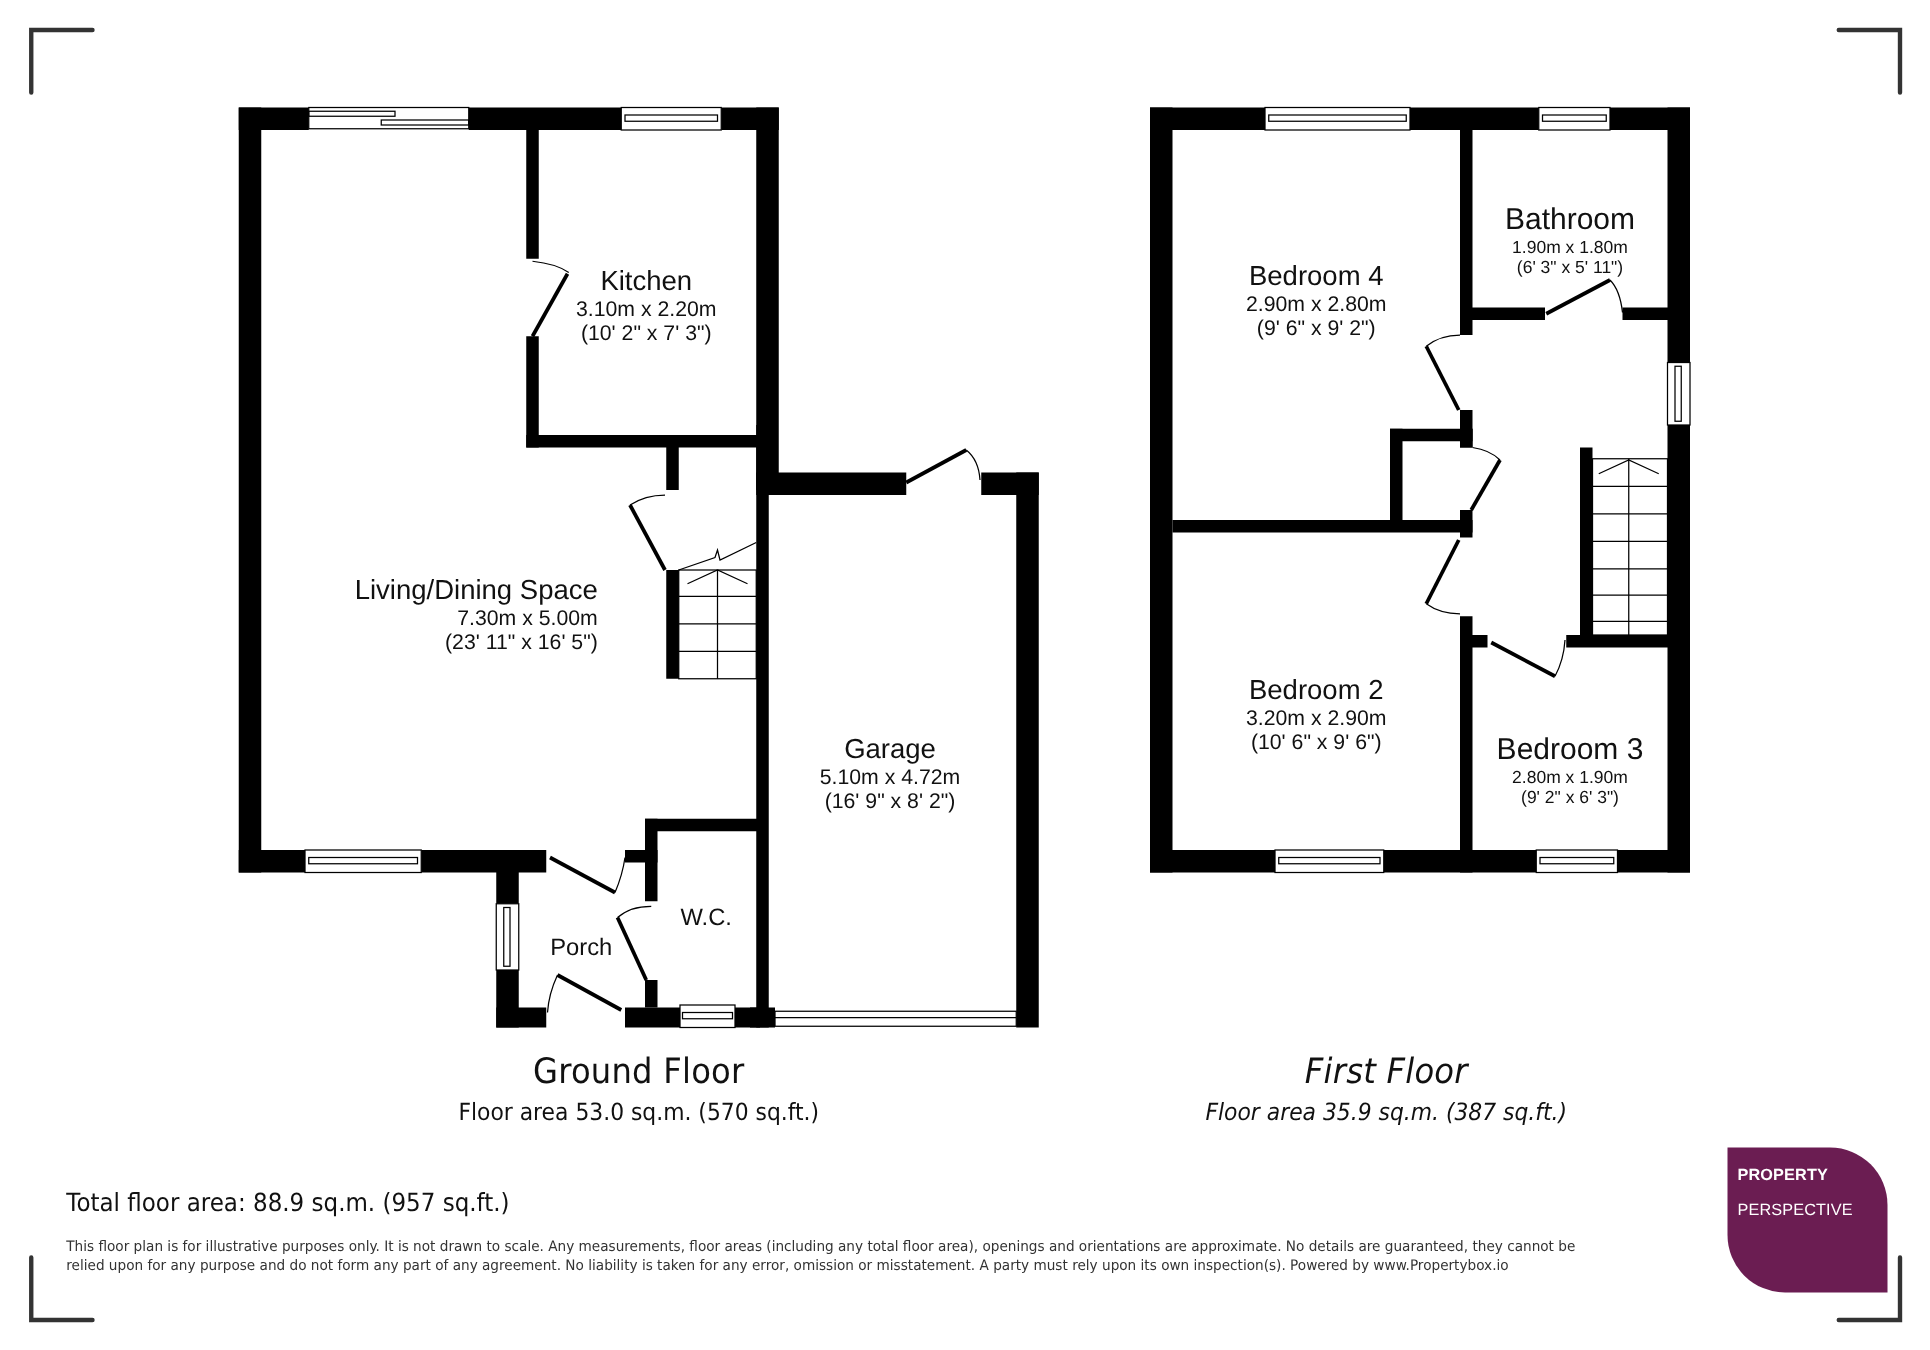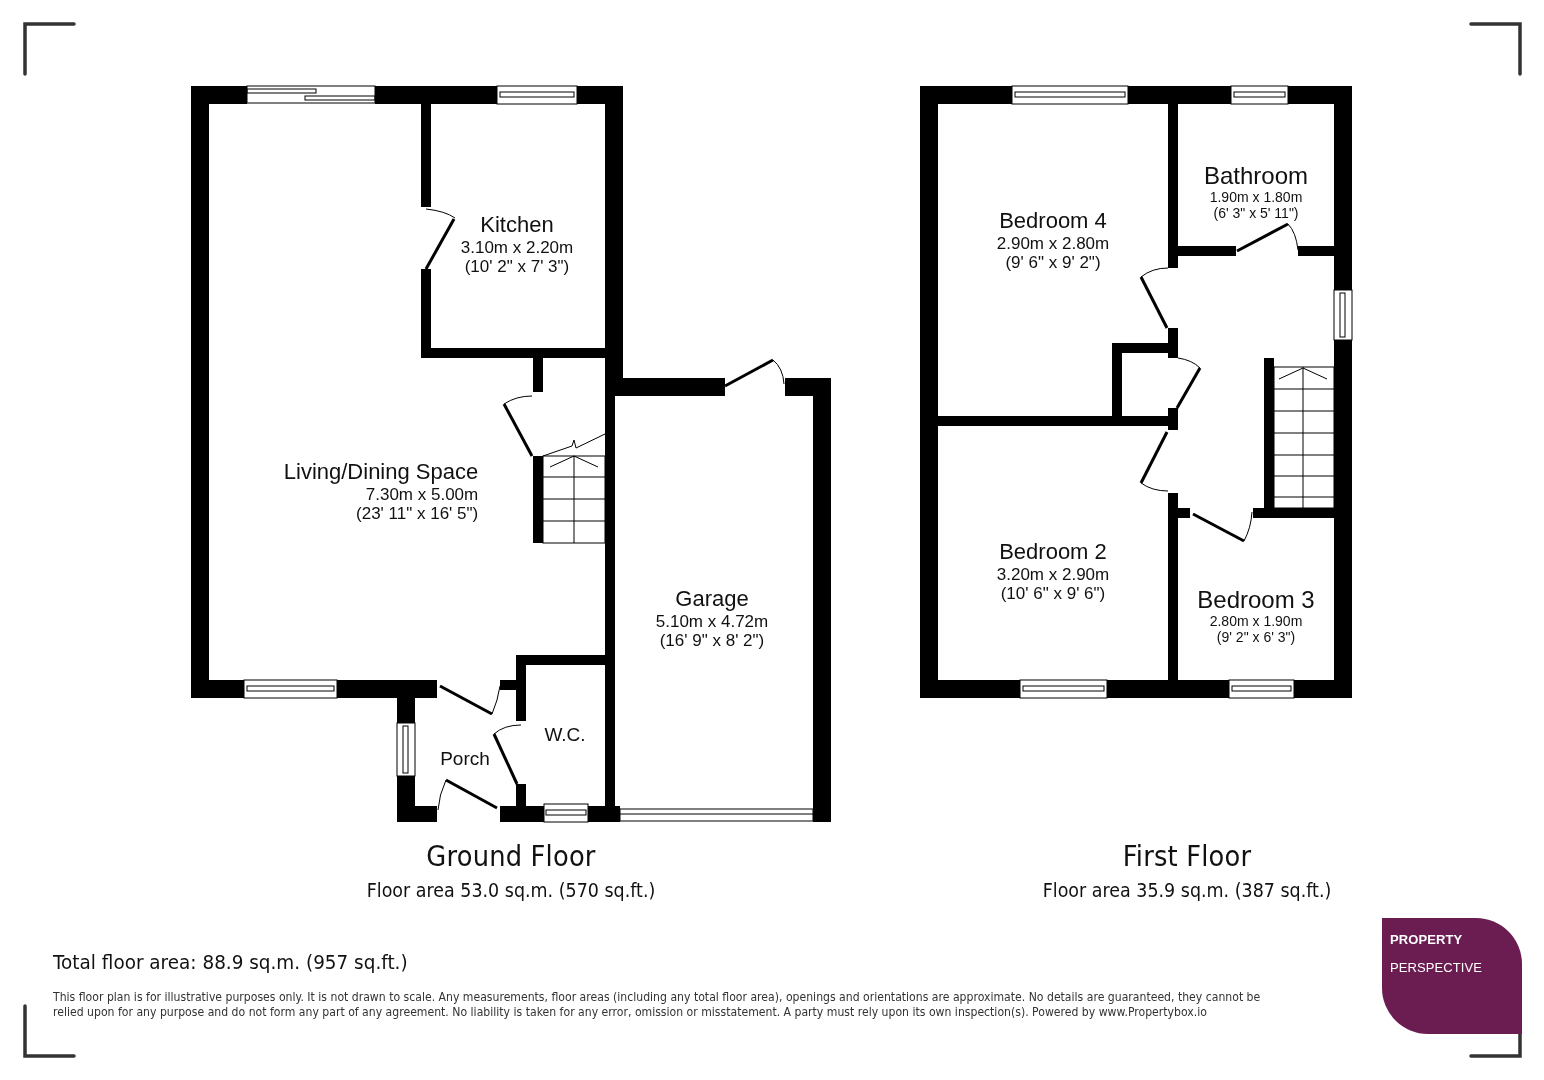--- a/index.html
+++ b/index.html
@@ -11,21 +11,21 @@
   .lg .name { font-size:22px; }
   .lg .dim { font-size:17px; }
   .sm .name { font-size:24px; }
   .sm .dim { font-size:14px; }
   .xs .name { font-size:19px; }
   .floor-title { position:absolute; text-align:center; transform:translateX(-50%); white-space:nowrap; font-family:"DejaVu Sans", sans-serif; }
   .floor-title .title { display:block; font-size:28px; letter-spacing:0.2px; transform:scaleX(0.92); }
   .floor-title .area { display:block; font-size:19px; margin-top:6px; transform:scaleX(0.92); }
   .total { position:absolute; left:53px; top:950px; font-size:20px; transform-origin:left top; transform:scaleX(0.92); white-space:nowrap; }
   .disclaimer { position:absolute; left:53px; top:990px; width:1300px; font-size:11.6px; line-height:15px; color:#333; transform-origin:left top; transform:scaleX(0.94); }
-  .logo { position:absolute; left:1382px; top:918px; width:140px; height:116px; background:#6b1d52; border-radius:0 46px 0 46px; }
+  .logo { position:absolute; left:1382px; top:918px; width:128px; height:116px; background:#6b1d52; border-radius:0 46px 0 46px; }
   .logo span { position:absolute; left:8px; color:#fff; font-family:"Liberation Sans", sans-serif; font-size:13px; letter-spacing:0.1px; }
   .logo .l1 { top:14px; font-weight:bold; }
   .logo .l2 { top:42px; }
 </style>
 </head>
 <body>
 
 <svg class="plan" width="1544" height="1080">
   <g stroke="#333" stroke-width="3.5" fill="none" stroke-linecap="round">
     <path d="M25 74 V24 H74"></path>
@@ -249,21 +249,21 @@
 <div class="room-label sm" style="left:1256px; top:587px;">
   <span class="name">Bedroom 3</span>
   <span class="dim">2.80m x 1.90m</span>
   <span class="dim">(9' 2" x 6' 3")</span>
 </div>
 
 <div class="floor-title" style="left:511px; top:840px;">
   <span class="title">Ground Floor</span>
   <span class="area">Floor area 53.0 sq.m. (570 sq.ft.)</span>
 </div>
-<div class="floor-title" style="left:1187px; top:840px;">
+<div class="floor-title" style="left:1109px; top:840px;font-style:italic;">
   <span class="title">First Floor</span>
   <span class="area">Floor area 35.9 sq.m. (387 sq.ft.)</span>
 </div>
 
 <div class="total">Total floor area: 88.9 sq.m. (957 sq.ft.)</div>
 <div class="disclaimer">This floor plan is for illustrative purposes only. It is not drawn to scale. Any measurements, floor areas (including any total floor area), openings and orientations are approximate. No details are guaranteed, they cannot be relied upon for any purpose and do not form any part of any agreement. No liability is taken for any error, omission or misstatement. A party must rely upon its own inspection(s). Powered by www.Propertybox.io</div>
 
 <div class="logo">
   <span class="l1">PROPERTY</span>
   <span class="l2">PERSPECTIVE</span>

